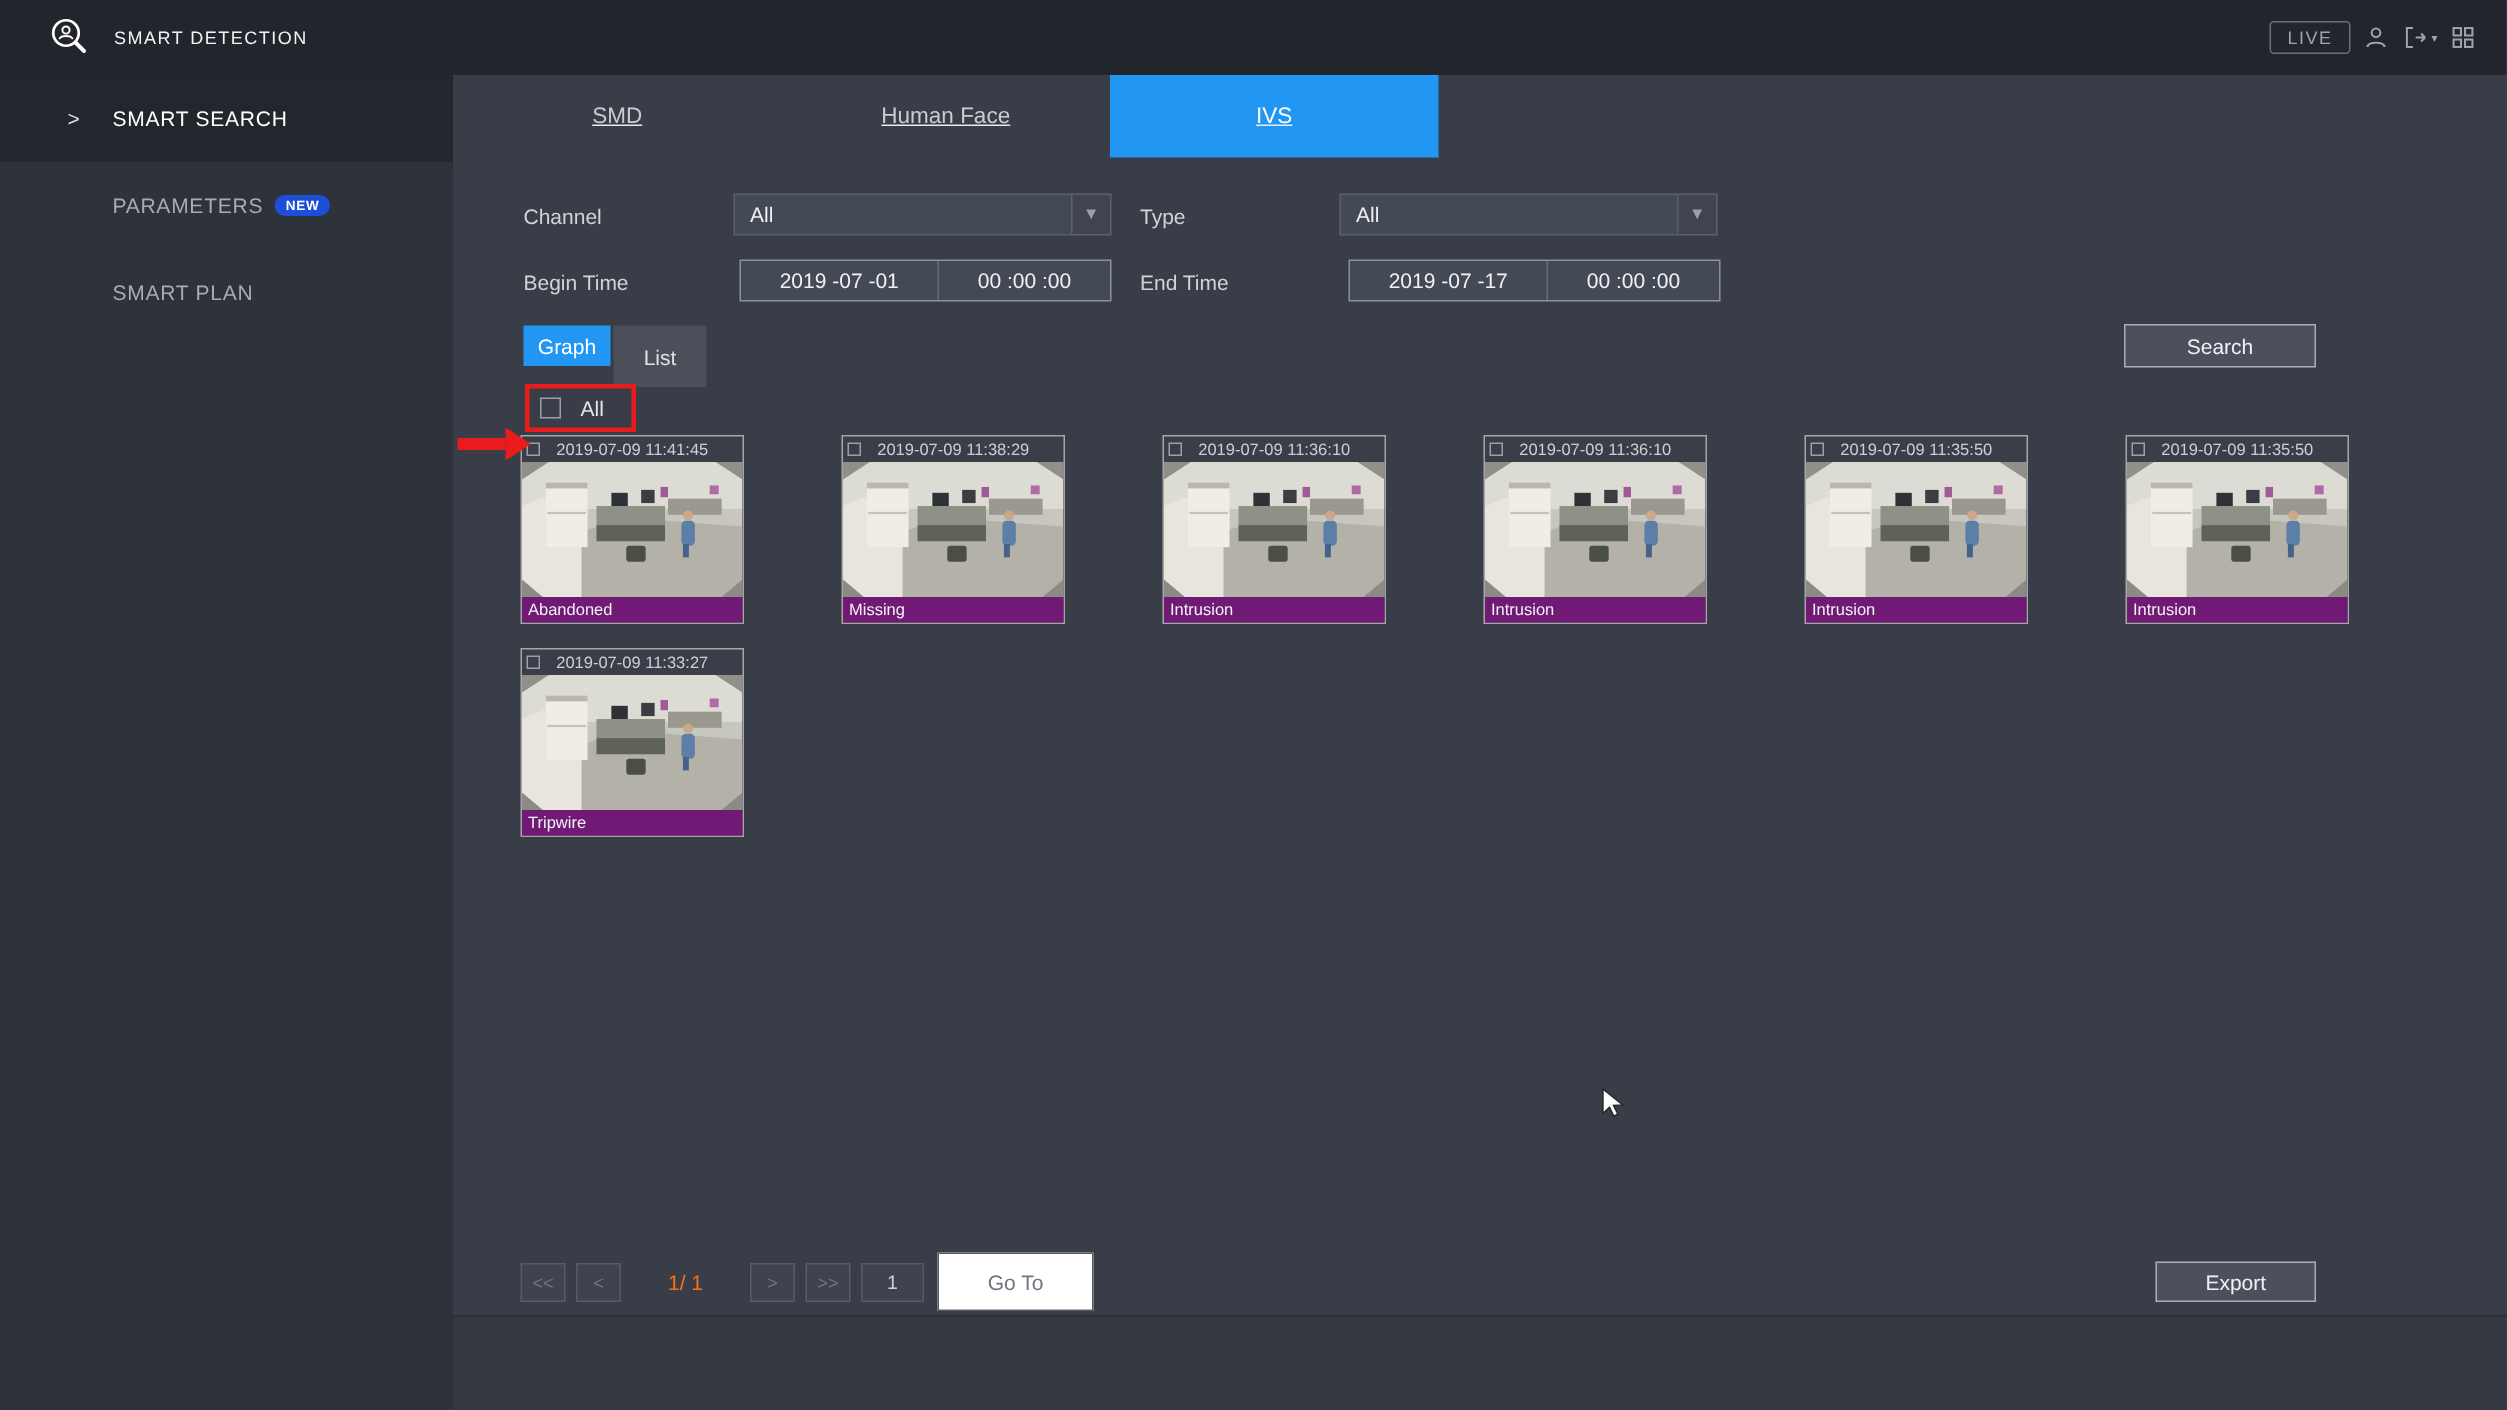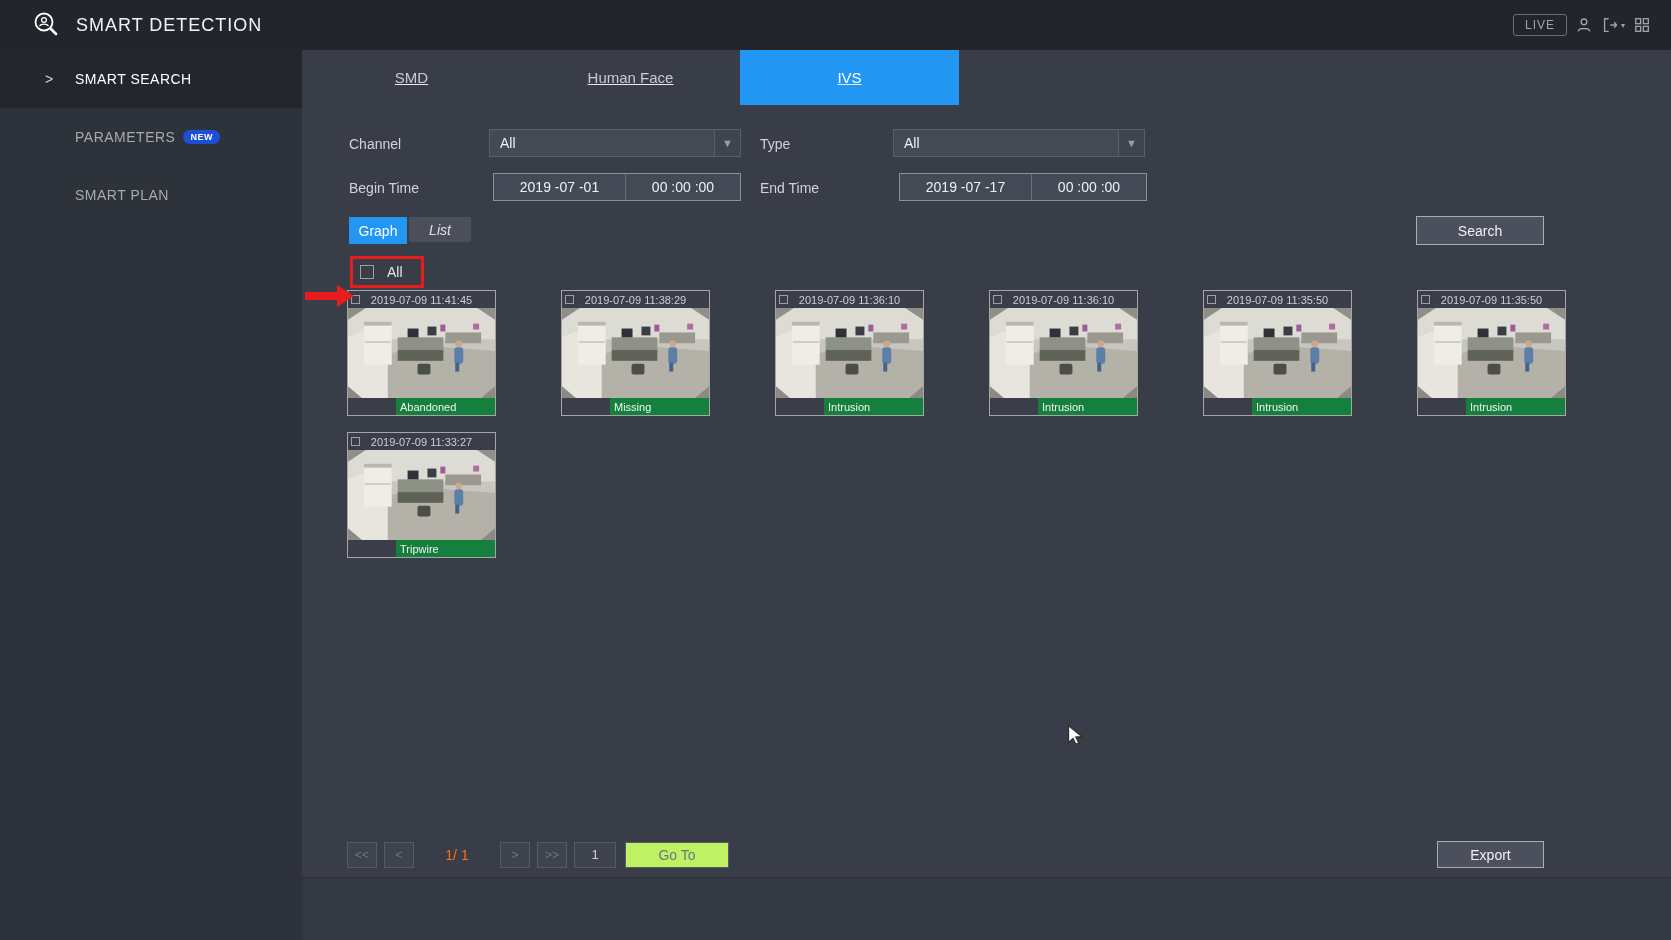--- a/index.html
+++ b/index.html
@@ -11,21 +11,21 @@
     overflow:hidden;
     position:relative;
   }
 
   
   .topbar {
     position:absolute; left:0; top:0; width:1671px; height:50px;
     background:#22252b; display:flex; align-items:center; z-index:6;
   }
   .logo { margin-left:30px; display:flex; align-items:center; }
-  .app-title { margin-left:14px; font-size:18px; letter-spacing:1px; color:#f2f3f5; }
+  .app-title { margin-left:14px; font-size:12px; letter-spacing:1px; color:#f2f3f5; }
   .topbar-right { margin-left:auto; margin-right:20px; display:flex; align-items:center; gap:8px; }
   .live-btn {
     border:1px solid #6a6e76; border-radius:3px; padding:3px 11px;
     font-size:12px; color:#a0a4ab; letter-spacing:1px; background:transparent; cursor:default;
   }
   .tb-icon { display:flex; align-items:center; }
   .mini-caret { color:#9ea3ab; font-size:8px; margin-left:2px; }
 
   
   .sidebar { position:absolute; left:0; top:50px; width:302px; height:890px; background:#2e323a; }
@@ -63,21 +63,21 @@
     display:flex; align-items:center;
   }
   .dtgroup .cell { height:100%; display:flex; align-items:center; justify-content:center; font-size:14px; color:#f0f1f3; }
   .dtgroup .date { width:132px; border-right:1px solid #6a6e78; }
   .dtgroup .time { width:114px; }
 
   .btn {
     display:flex; align-items:center; justify-content:center; cursor:pointer; font-size:14px;
   }
   .graph-btn { position:absolute; left:349px; top:217px; width:58px; height:27px; background:#2196f3; color:#fff; }
-  .list-btn  { position:absolute; left:409px; top:217px; width:62px; height:25px; background:#4a4f5a; color:#dfe1e5;font-style:italic; }
+  .list-btn  { position:absolute; left:409px; top:217px; width:62px; height:41px; background:#4a4f5a; color:#dfe1e5; }
   .search-btn {
     position:absolute; left:1416px; top:216px; width:128px; height:29px;
     background:#4b505c; border:1px solid #a9adb4; color:#f0f1f3;
   }
 
   
   .checkbox { border:1px solid #9aa0a8; background:#3a3e48; display:inline-block; }
   .all-row { position:absolute; left:360px; top:264px; display:flex; align-items:center; }
   .all-row .checkbox { width:14px; height:14px; }
   .all-row .lbl { margin-left:13px; font-size:14px; color:#e3e5e8; }
@@ -99,38 +99,38 @@
   }
   .event-card { width:149px; border:1px solid #a6a6a6; background:#3a3e48; cursor:pointer; }
   .ec-header { height:17px; display:flex; align-items:center; position:relative; }
   .ec-header .checkbox { width:9px; height:9px; margin-left:3px; }
   .ec-header .ts {
     position:absolute; left:0; right:0; text-align:center;
     font-size:11px; color:#ccd0d5; white-space:nowrap;
   }
   .ec-img { height:90px; overflow:hidden; }
   .ec-img svg { display:block; width:100%; height:100%; }
-  .ec-footer { height:17px; display:flex; align-items:center; background:#15803d;margin-left:48px; }
+  .ec-footer { height:17px; display:flex; align-items:center; background:#701a75; }
   .ec-footer .type { font-size:11px; color:#f2f3f5; padding-left:4px; }
 
   
   .pager { position:absolute; left:347px; top:841px; height:27px; display:flex; align-items:center; }
   .pg-btn {
     width:30px; height:26px; border:1px solid #565b66; background:#3f434d;
     color:#6f7681; font-size:12px; display:flex; align-items:center; justify-content:center;
     margin-right:7px; cursor:pointer;
   }
   .pg-info { width:72px; text-align:center; color:#f97316; font-size:14px; margin-right:7px; }
   .pg-input {
     width:42px; height:26px; border:1px solid #565b66; background:#3f434d;
     color:#cfd2d6; font-size:13px; text-align:center; margin-right:9px;
     font-family:"Liberation Sans", sans-serif; outline:none;
   }
   .goto-btn {
-    width:104px; height:26px; border:1px solid #565b66; background:#bef264;
+    width:104px; height:39px; border:1px solid #565b66; background:#ffffff;
     color:#6f7681; font-size:14px; cursor:pointer;
   }
   .export-btn {
     position:absolute; left:1437px; top:841px; width:107px; height:27px;
     background:#4b505c; border:1px solid #a9adb4; color:#f0f1f3;
   }
 
   .footer-strip {
     position:absolute; left:302px; top:877px; width:1369px; height:63px;
     background:#343841; border-top:1px solid #2a2d34;

